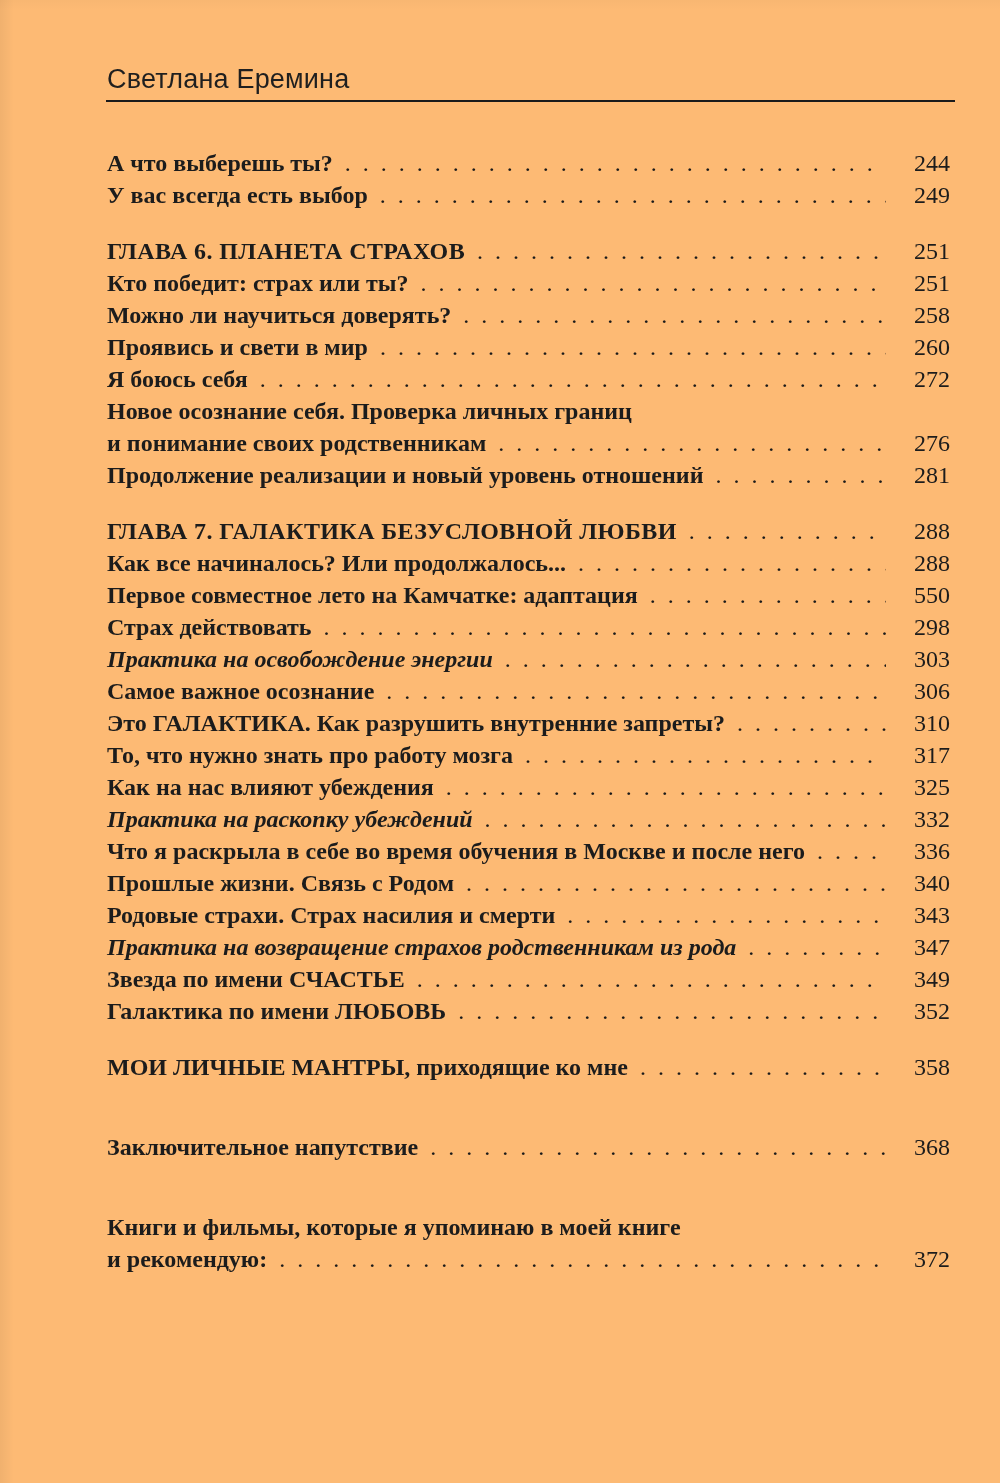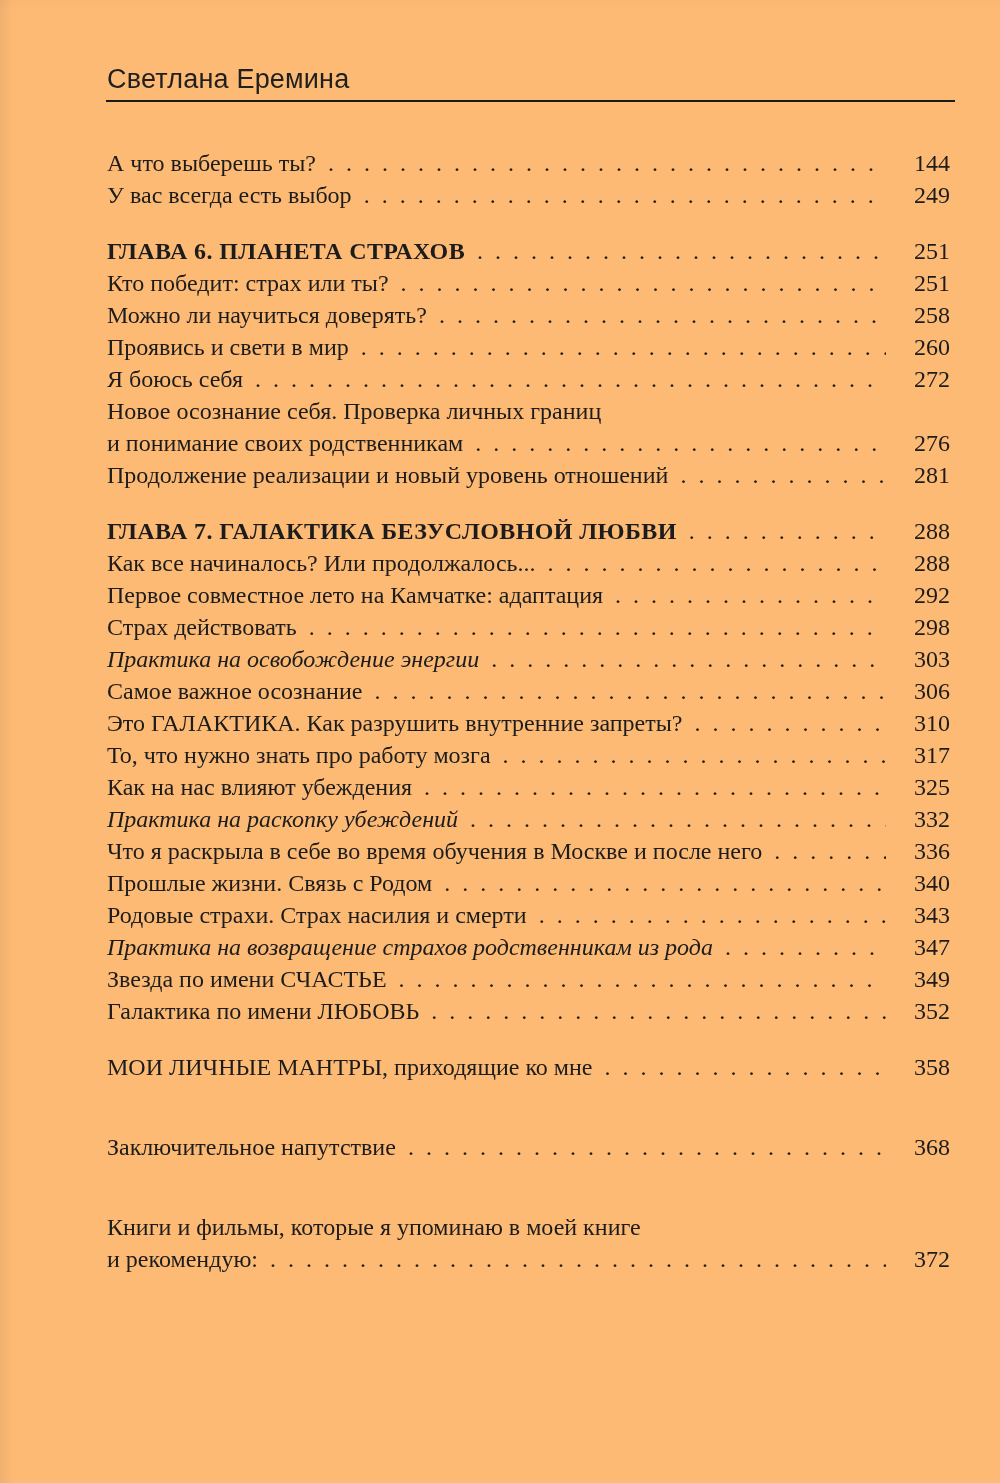--- a/index.html
+++ b/index.html
@@ -45,21 +45,21 @@
     display: flex;
     align-items: baseline;
     height: 32px;
     line-height: 32px;
     white-space: nowrap;
   }
   .toc-row.gap-s { margin-top: 24px; }
   .toc-row.gap-l { margin-top: 48px; }
   .toc-row.b .title { font-weight: 700; letter-spacing: 0.4px; }
   .toc-row.i .title { font-style: italic; }
-  .title { flex: 0 0 auto; }
+  .title { flex: 0 0 auto; font-weight: bold; }
   .leader {
     flex: 1 1 auto;
     min-width: 0;
     overflow: hidden;
     margin: 0 14px 0 12px;
     color: #1a1a1a;
   }
   .leader::after {
     content: ". . . . . . . . . . . . . . . . . . . . . . . . . . . . . . . . . . . . . . . . . . . . . . . . . . . . . . . . . . . . . . . . . . . . . . . . . . . . . . . . . . . . . . . . . . . .";
     letter-spacing: 3px;
@@ -74,21 +74,21 @@
 <body>
 
 <div class="page">
   <div class="running-head">Светлана Еремина</div>
   <div class="head-rule"></div>
 
   <div class="toc">
   <div class="toc-row">
     <span class="title">А что выберешь ты?</span>
     <span class="leader"></span>
-    <span class="page-num">144</span>
+    <span class="page-num">244</span>
   </div>
 
   <div class="toc-row">
     <span class="title">У вас всегда есть выбор</span>
     <span class="leader"></span>
     <span class="page-num">249</span>
   </div>
 
   <div class="toc-row gap-s b">
     <span class="title">ГЛАВА 6. ПЛАНЕТА СТРАХОВ</span>
@@ -146,21 +146,21 @@
 
   <div class="toc-row">
     <span class="title">Как все начиналось? Или продолжалось...</span>
     <span class="leader"></span>
     <span class="page-num">288</span>
   </div>
 
   <div class="toc-row">
     <span class="title">Первое совместное лето на Камчатке: адаптация</span>
     <span class="leader"></span>
-    <span class="page-num">292</span>
+    <span class="page-num">550</span>
   </div>
 
   <div class="toc-row">
     <span class="title">Страх действовать</span>
     <span class="leader"></span>
     <span class="page-num">298</span>
   </div>
 
   <div class="toc-row i">
     <span class="title">Практика на освобождение энергии</span>

